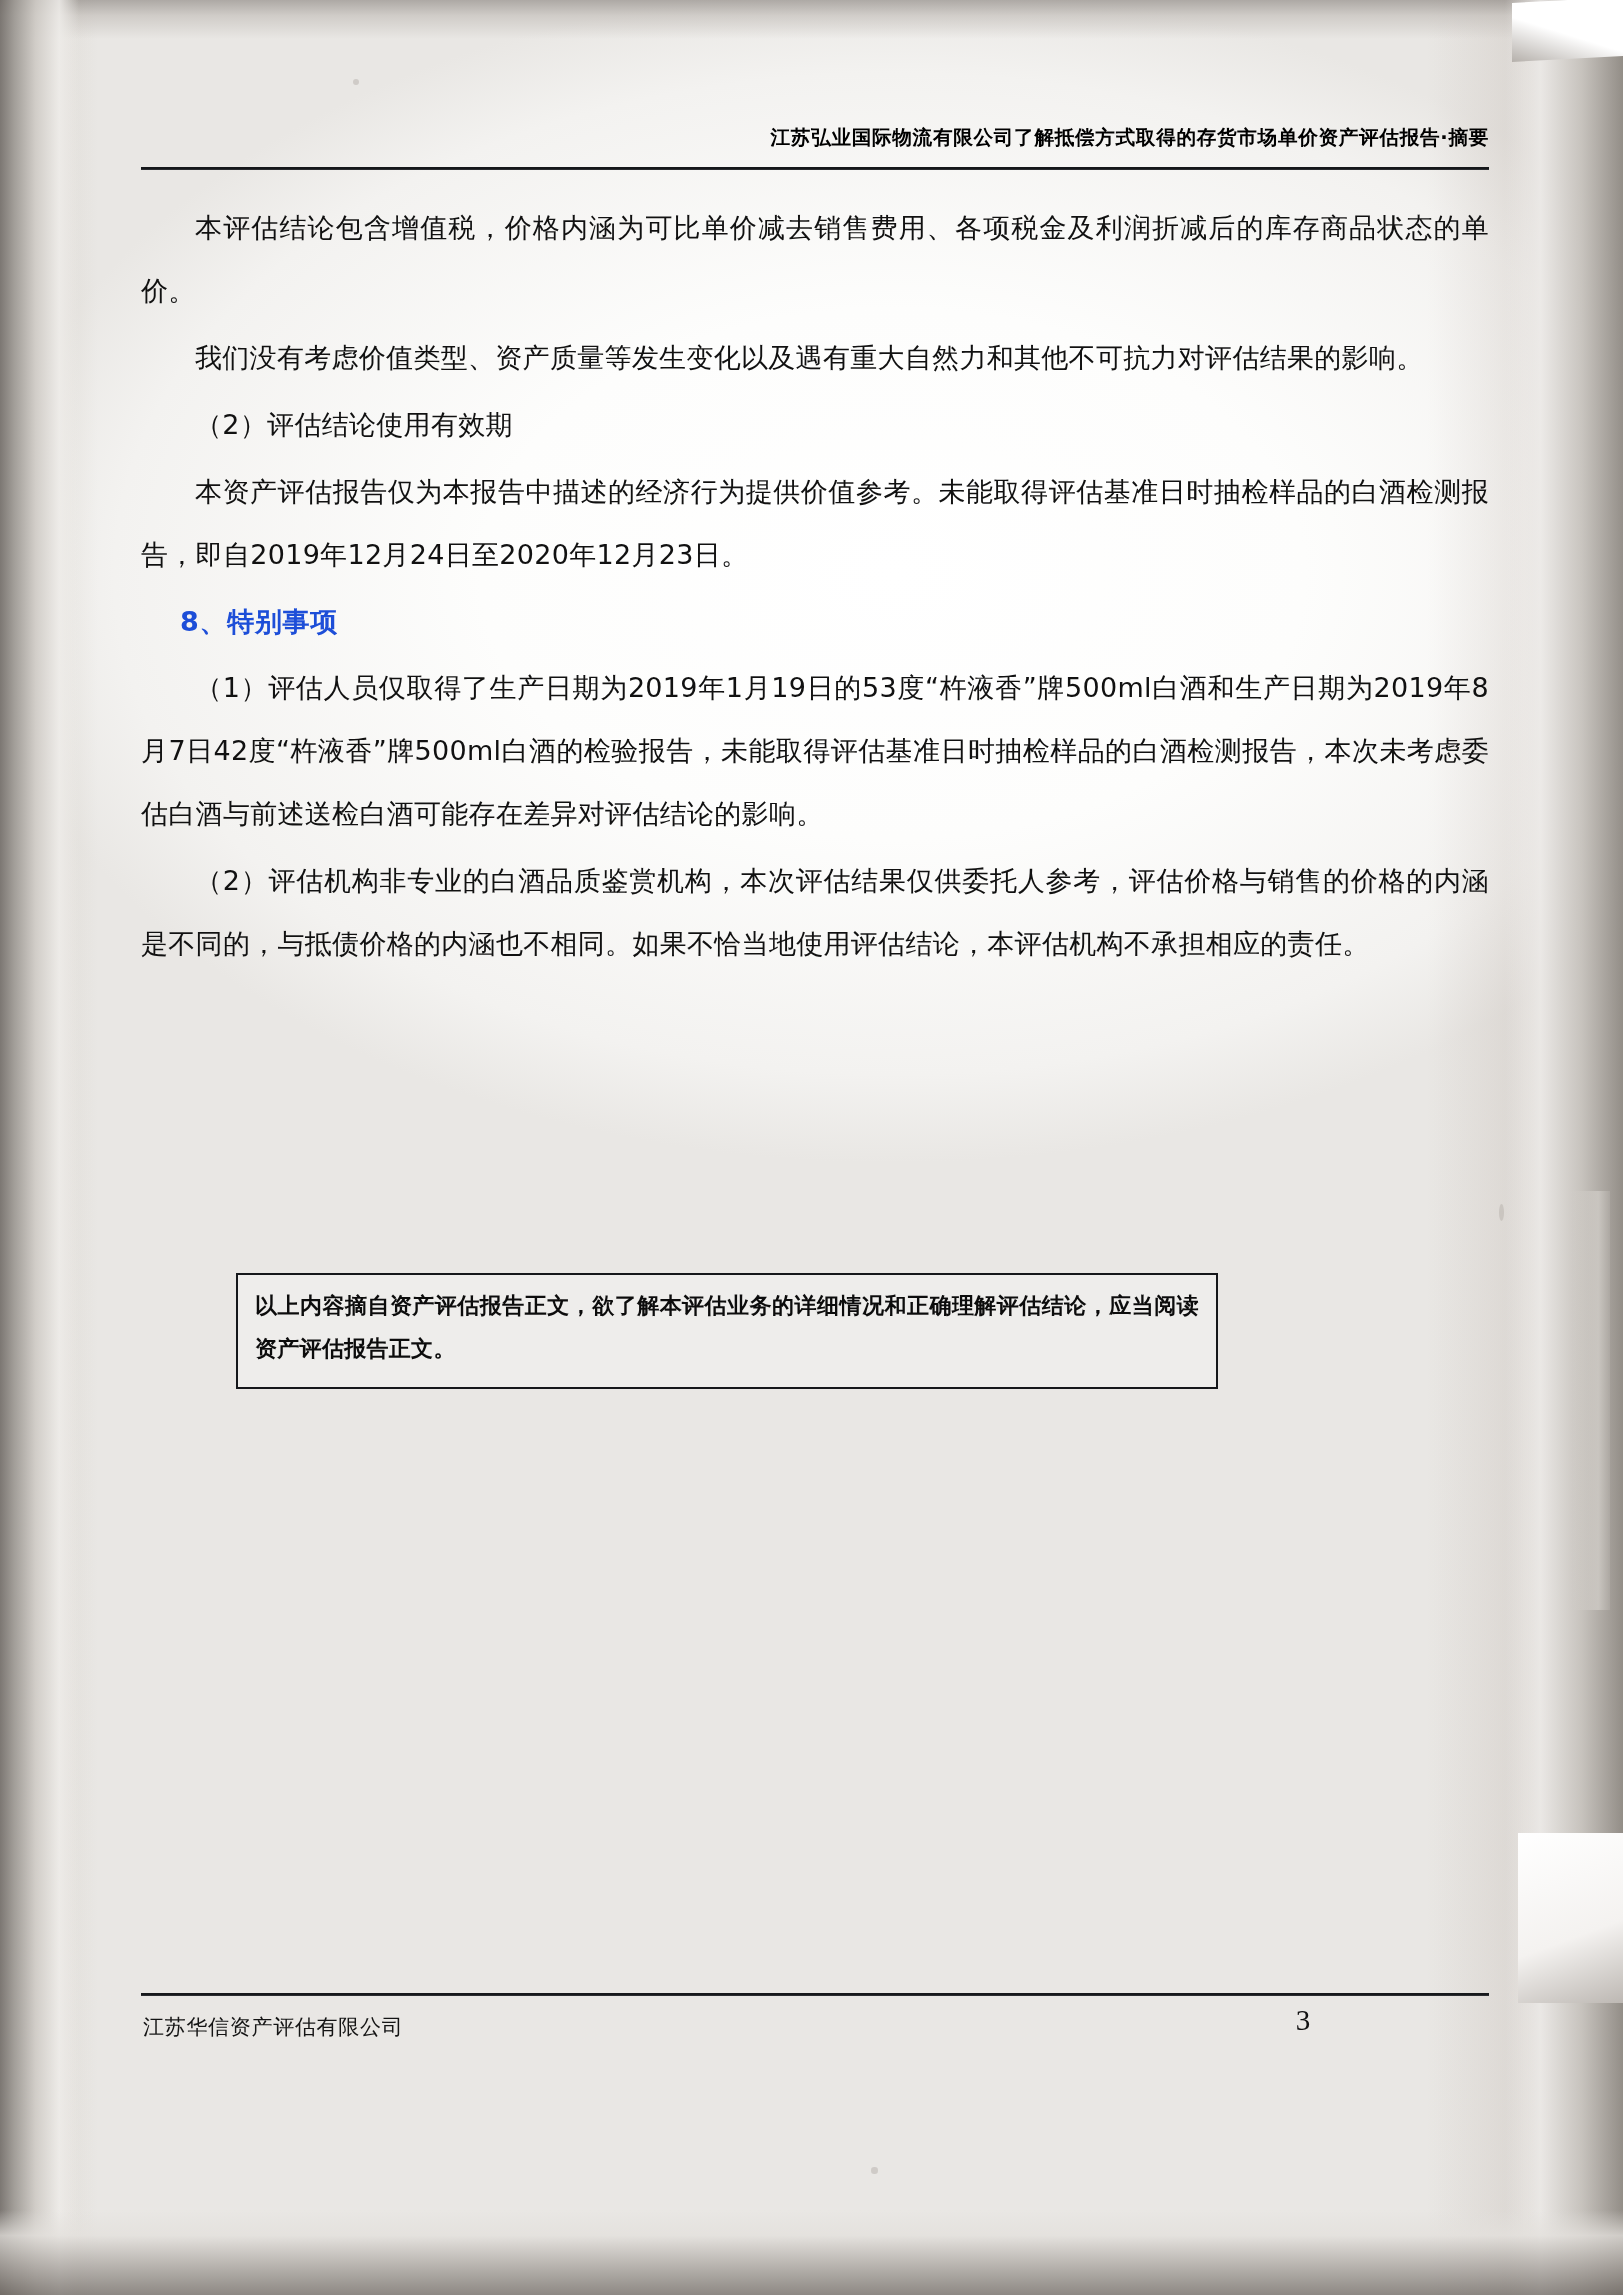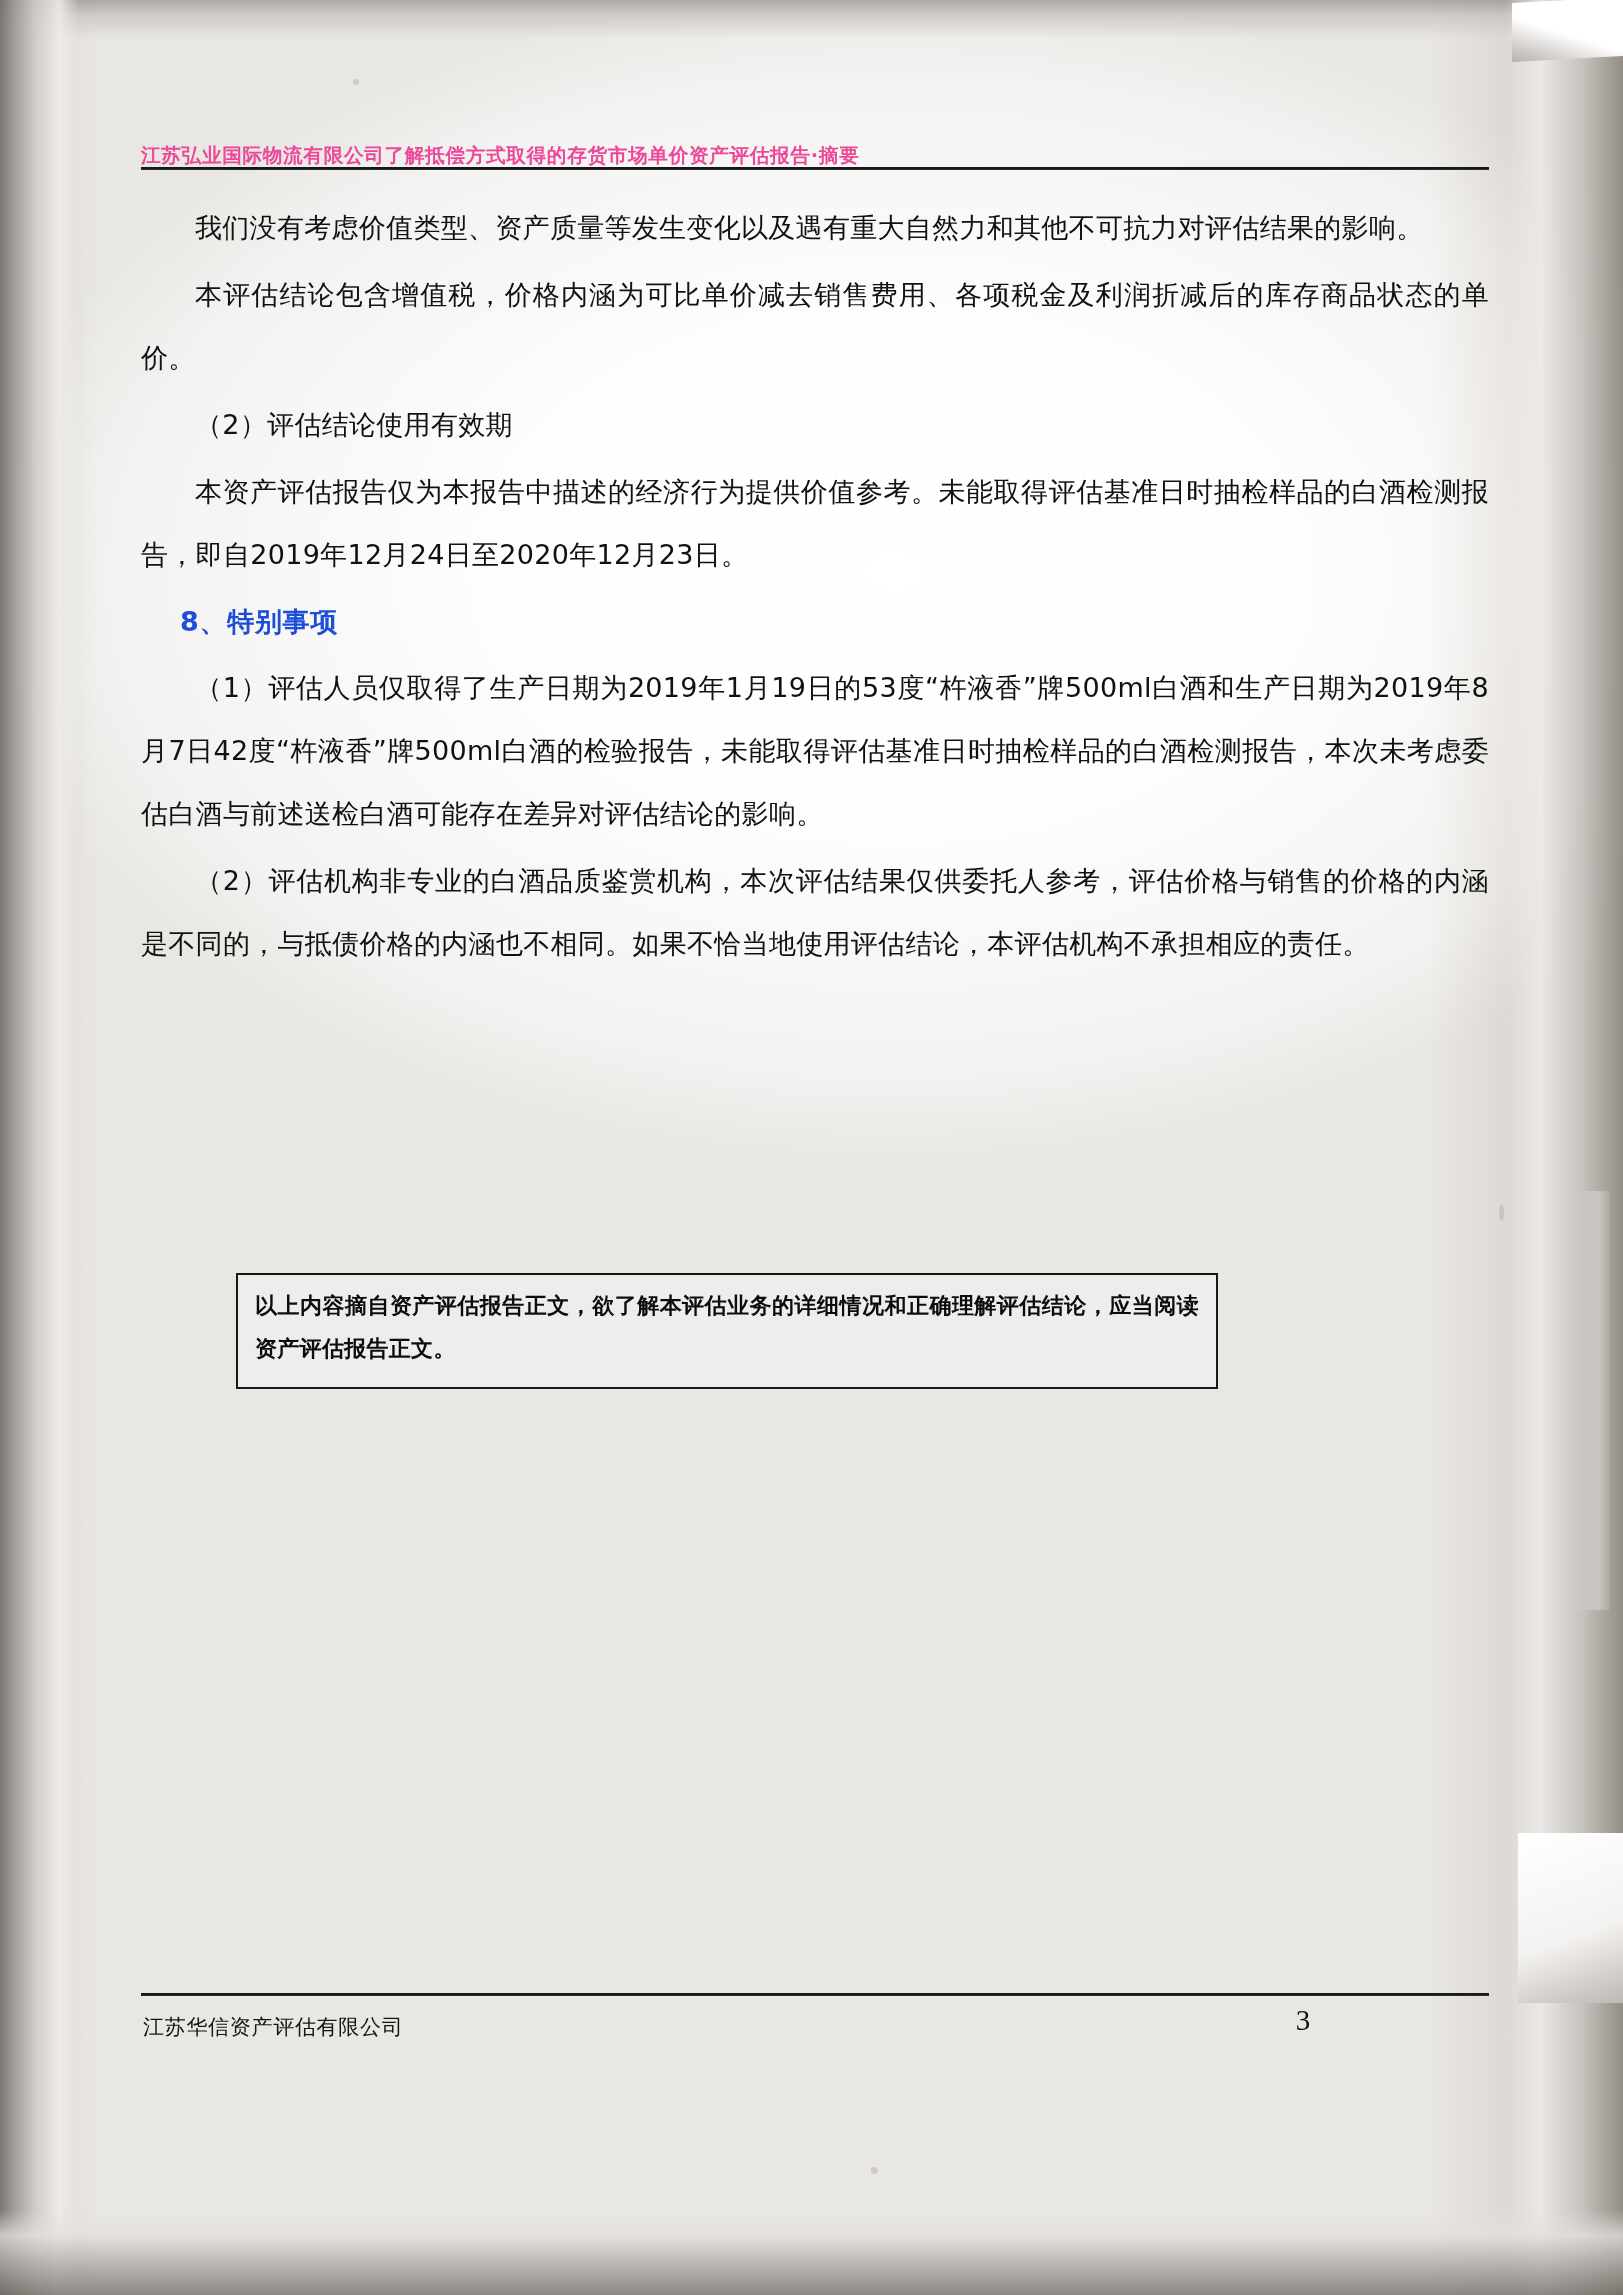--- a/index.html
+++ b/index.html
@@ -86,28 +86,28 @@
   .content {
     position: absolute;
     left: 0; top: 0;
     width: 1623px;
     height: 2295px;
   }
 
   .header {
     position: absolute;
     left: 141px;
-    top: 142px;
-    width: 1348px;
-    text-align: left;
+    top: 124px;
+    width: 1348px;
+    text-align: right;
     font-family: "DejaVu Sans", "Liberation Sans", sans-serif;
     font-weight: bold;
     font-size: 19.6px;
     letter-spacing: 0.7px;
-    color: #ec4899;
+    color: #000000;
   }
   .header-rule {
     position: absolute;
     left: 141px;
     top: 167px;
     width: 1348px;
     height: 0;
     border-top: 2px solid #15171a;
     border-bottom: 0.7px solid #2a2c30;
   }
@@ -215,22 +215,22 @@
   <div class="speck" style="left:353px; top:79px; width:5.9px; height:5.9px;"></div>
   <div class="speck" style="left:871px; top:2167px; width:6.5px; height:6.5px;"></div>
   <div class="speck" style="left:1499px; top:1204px; width:5.2px; height:17px;"></div>
 
   <div class="content">
 
     <div class="header">江苏弘业国际物流有限公司了解抵偿方式取得的存货市场单价资产评估报告·摘要</div>
     <div class="header-rule"></div>
 
     <div class="body-area">
+      <p class="para">本评估结论包含增值税，价格内涵为可比单价减去销售费用、各项税金及利润折减后的库存商品状态的单价。</p>
       <p class="para">我们没有考虑价值类型、资产质量等发生变化以及遇有重大自然力和其他不可抗力对评估结果的影响。</p>
-      <p class="para">本评估结论包含增值税，价格内涵为可比单价减去销售费用、各项税金及利润折减后的库存商品状态的单价。</p>
       <p class="para">（2）评估结论使用有效期</p>
       <p class="para">本资产评估报告仅为本报告中描述的经济行为提供价值参考。未能取得评估基准日时抽检样品的白酒检测报告，即自2019年12月24日至2020年12月23日。</p>
       <p class="heading">8、特别事项</p>
       <p class="para">（1）评估人员仅取得了生产日期为2019年1月19日的53度“杵液香”牌500ml白酒和生产日期为2019年8月7日42度“杵液香”牌500ml白酒的检验报告，未能取得评估基准日时抽检样品的白酒检测报告，本次未考虑委估白酒与前述送检白酒可能存在差异对评估结论的影响。</p>
       <p class="para">（2）评估机构非专业的白酒品质鉴赏机构，本次评估结果仅供委托人参考，评估价格与销售的价格的内涵是不同的，与抵债价格的内涵也不相同。如果不恰当地使用评估结论，本评估机构不承担相应的责任。</p>
     </div>
 
     <div class="notice">
       <div class="notice-body">以上内容摘自资产评估报告正文，欲了解本评估业务的详细情况和正确理解评估结论，应当阅读资产评估报告正文。</div>
     </div>

